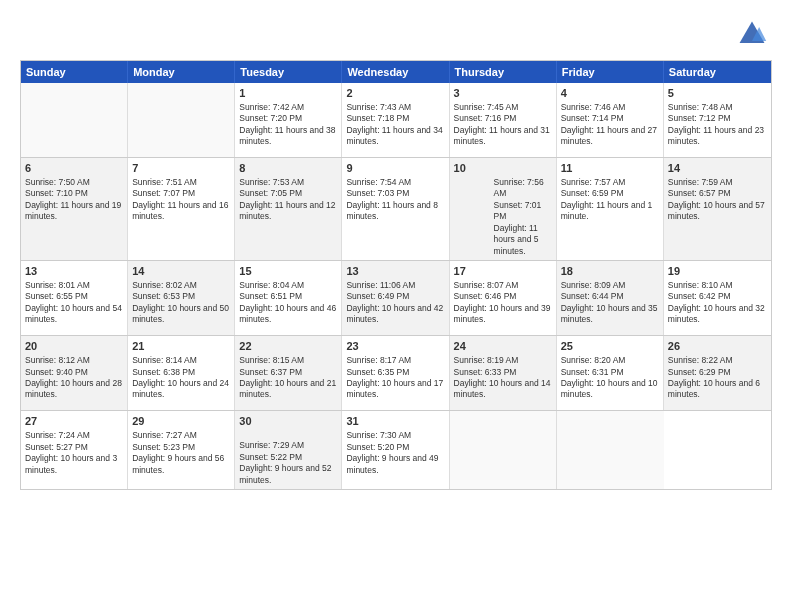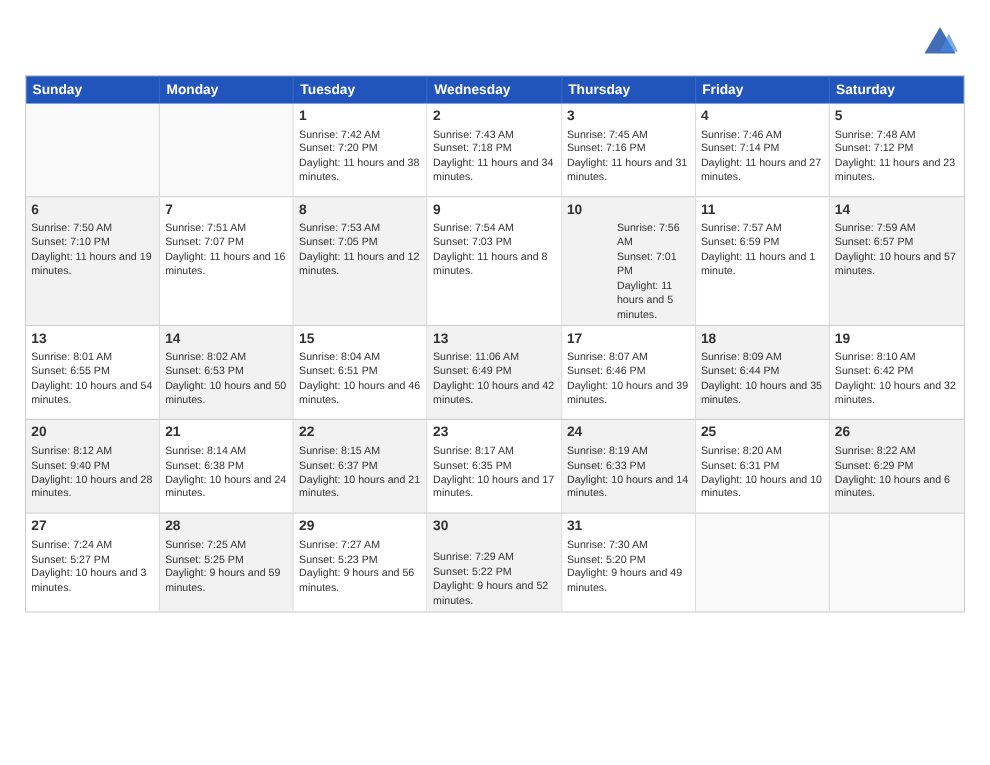--- a/index.html
+++ b/index.html
@@ -315,26 +315,20 @@
 Daylight: 10 hours and 6 minutes.</div>
           </div>
         </div>
         <div class="cal-row">
           <div class="cal-cell">
             <div class="day-num">27</div>
             <div class="cell-info" style="white-space: pre-line;">Sunrise: 7:24 AM
 Sunset: 5:27 PM
 Daylight: 10 hours and 3 minutes.</div>
           </div>
-          <div class="cal-cell shaded">
-            <div class="day-num">28</div>
-            <div class="cell-info" style="white-space: pre-line;">Sunrise: 7:25 AM
-Sunset: 5:25 PM
-Daylight: 9 hours and 59 minutes.</div>
-          </div>
           <div class="cal-cell">
             <div class="day-num">29</div>
             <div class="cell-info" style="white-space: pre-line;">Sunrise: 7:27 AM
 Sunset: 5:23 PM
 Daylight: 9 hours and 56 minutes.</div>
           </div>
           <div class="cal-cell shaded">
             <div class="day-num">30</div>
             <div class="cell-info" style="white-space: pre-line; margin-top: 11px;">Sunrise: 7:29 AM
 Sunset: 5:22 PM

